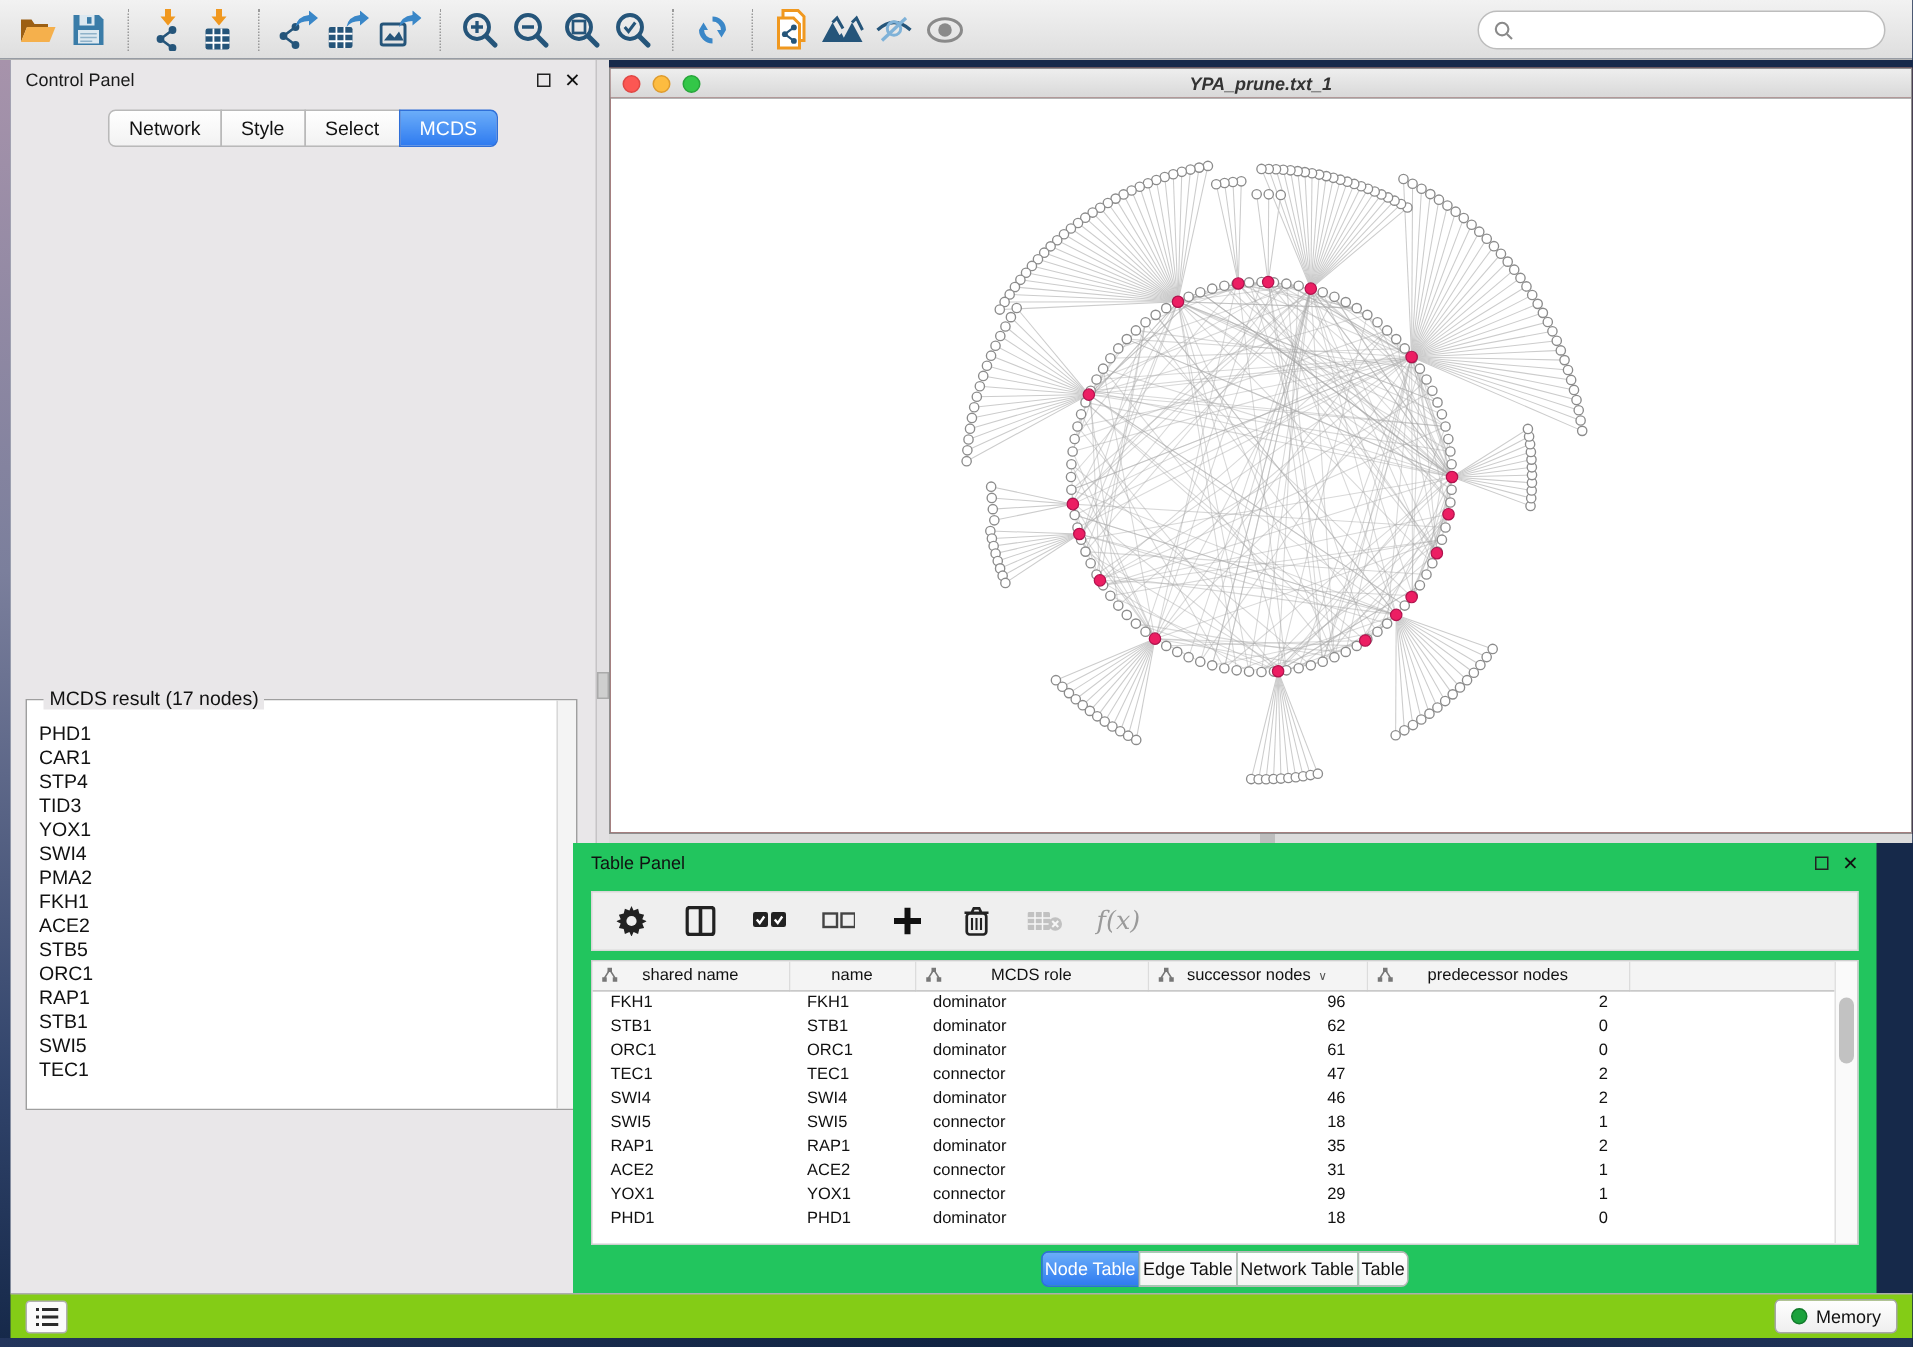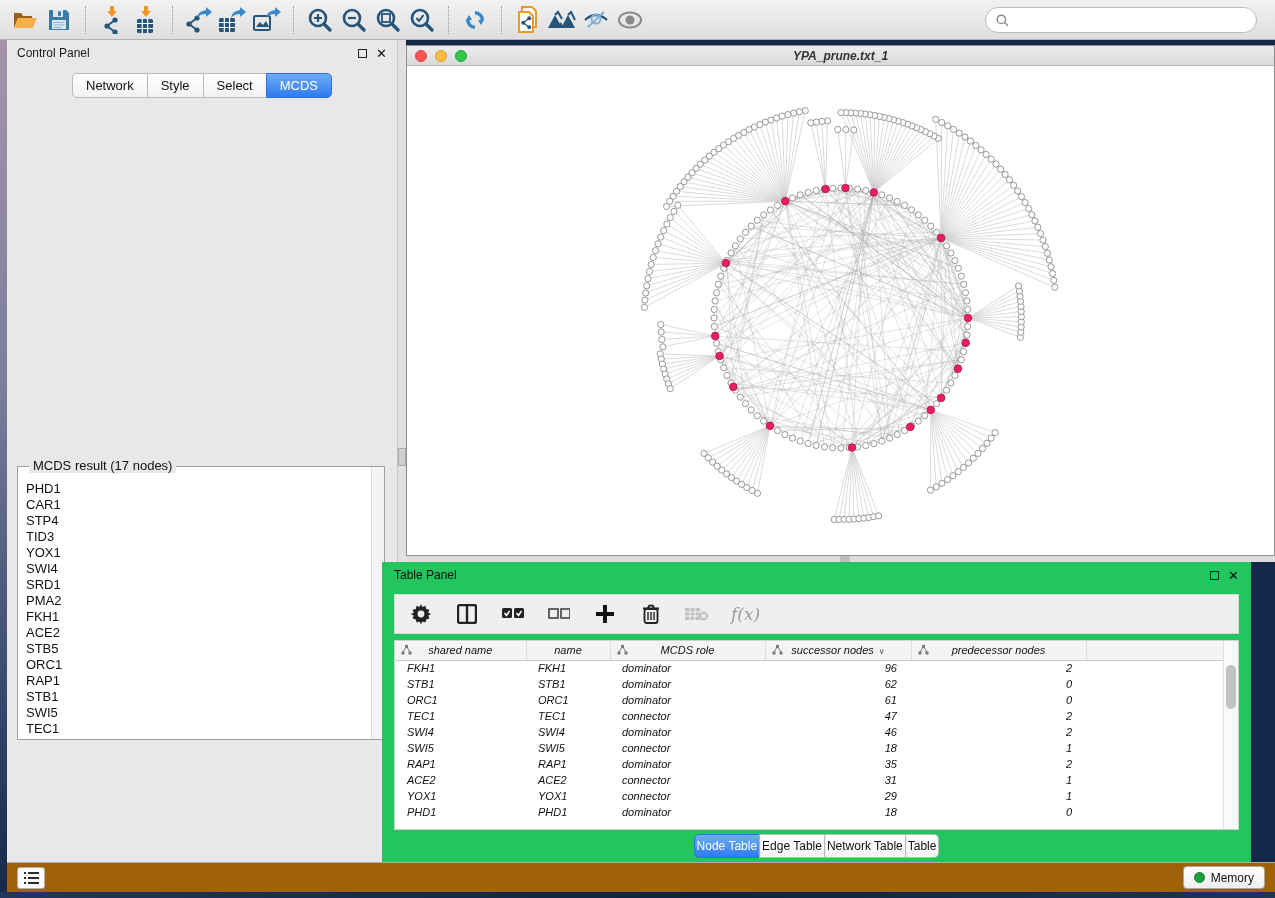--- a/index.html
+++ b/index.html
@@ -80,39 +80,39 @@
   .table-panel { position:absolute; left:382px; top:562px; width:869px; height:300px; background:#22c55e; }
   .tp-header { height:26px; display:flex; align-items:center; padding:0 12px; }
   .tp-title { font-size:12px; }
   .tp-toolbar { position:absolute; left:12px; right:12px; top:32px; height:40px; background:#efefef;
     border:1px solid #d8d8d8; display:flex; align-items:center; padding-left:14px; gap:22px; }
   .tp-ic { display:flex; align-items:center; justify-content:center; width:24px; height:24px; }
   .fx-label { font-family:"DejaVu Serif",serif; font-style:italic; font-size:17px; color:#9a9a9a; }
 
   .node-table-wrap { position:absolute; left:12px; right:12px; top:78px; height:190px; background:#fff;
     border:1px solid #cfcfcf; overflow:hidden; }
-  table.node-table { border-collapse:collapse; table-layout:fixed; width:840px; font-size:11px;font-style:italic; }
+  table.node-table { border-collapse:collapse; table-layout:fixed; width:840px; font-size:11px; }
   table.node-table th { height:19px; background:#f4f4f4; border-right:1px solid #dcdcdc; border-bottom:1px solid #c9c9c9;
     font-weight:normal; position:relative; text-align:center; }
   table.node-table th .hicon { position:absolute; left:6px; top:4px; }
   table.node-table th .sort { font-size:8px; color:#555; margin-left:5px; }
   table.node-table td { height:16px; padding:0 0 0 12px; white-space:nowrap; overflow:hidden; }
   table.node-table td.num { text-align:right; padding:0 14px 0 0; }
   .table-vscroll { position:absolute; right:0; top:0; bottom:0; width:15px; background:#fafafa; border-left:1px solid #e0e0e0; }
   .table-vscroll .thumb { position:absolute; left:2px; right:2px; top:24px; height:44px; background:#c2c2c2; border-radius:5px; }
 
   .bottom-tabs { position:absolute; left:50%; transform:translateX(-50%); top:272px; display:flex; }
   .seg2 { font-size:12px; padding:4px 2px; background:linear-gradient(#ffffff,#f4f4f4);
     border:1px solid #b9b9b9; margin-left:-1px; color:#111; }
   .seg2:first-child { border-radius:5px 0 0 5px; margin-left:0; }
   .seg2:last-child { border-radius:0 5px 5px 0; }
   .seg2.active { background:linear-gradient(#6badf9,#2f7bf0); color:#fff; border-color:#2f6fd8; }
 
   
-  .status-bar { position:absolute; left:7px; right:0; bottom:6px; height:30px; background:#a16207; border-top:1px solid #adadad;
+  .status-bar { position:absolute; left:7px; right:0; bottom:6px; height:30px; background:#84cc16; border-top:1px solid #adadad;
     display:flex; align-items:center; padding:0 10px; }
   .list-btn { width:28px; height:22px; background:#fbfbfb; border:1px solid #b0b0b0; border-radius:3px;
     display:flex; align-items:center; justify-content:center; }
   .memory-btn { margin-left:auto; height:23px; background:linear-gradient(#ffffff,#efefef); border:1px solid #a6a6a6;
     border-radius:4px; display:flex; align-items:center; gap:6px; padding:0 10px; font-size:12px; }
   .mem-dot { width:11px; height:11px; border-radius:50%; background:#1ba23c; border:1px solid #117a2b; }
 </style>
 </head>
 <body>
 
@@ -349,21 +349,20 @@
     <div class="result-box">
       <div class="result-frame"></div>
       <span class="result-legend">MCDS result (17 nodes)</span>
       <div class="result-list" id="mcds-list">
           <div>PHD1</div>
           <div>CAR1</div>
           <div>STP4</div>
           <div>TID3</div>
           <div>YOX1</div>
           <div>SWI4</div>
-          <div>SRD1</div>
           <div>PMA2</div>
           <div>FKH1</div>
           <div>ACE2</div>
           <div>STB5</div>
           <div>ORC1</div>
           <div>RAP1</div>
           <div>STB1</div>
           <div>SWI5</div>
           <div>TEC1</div>
         </div>

